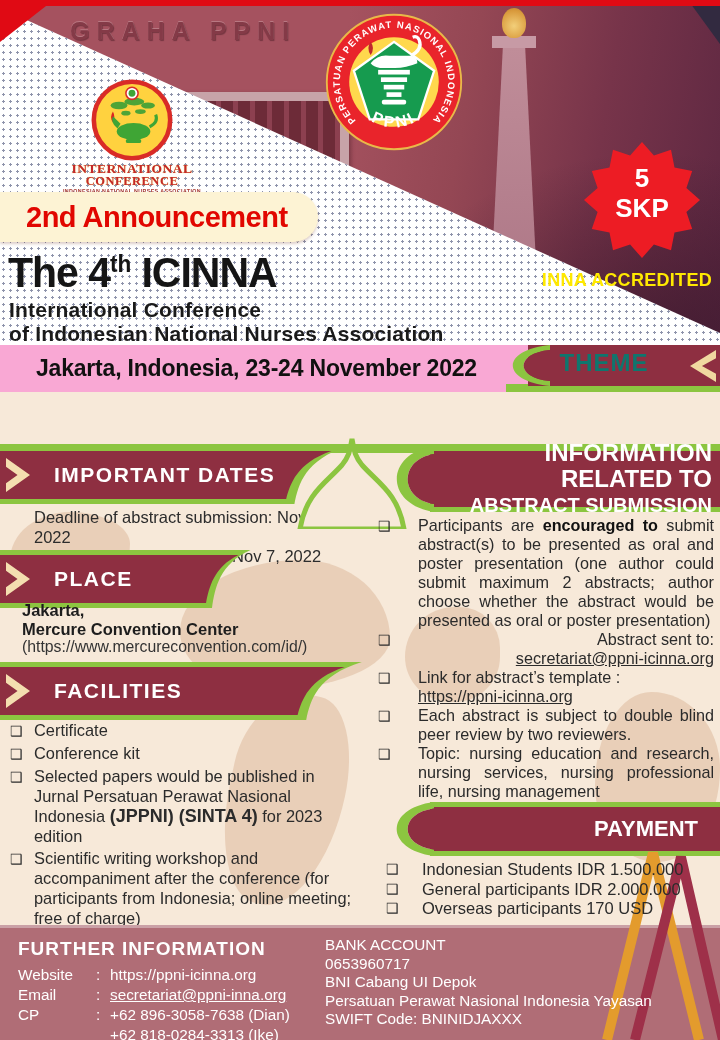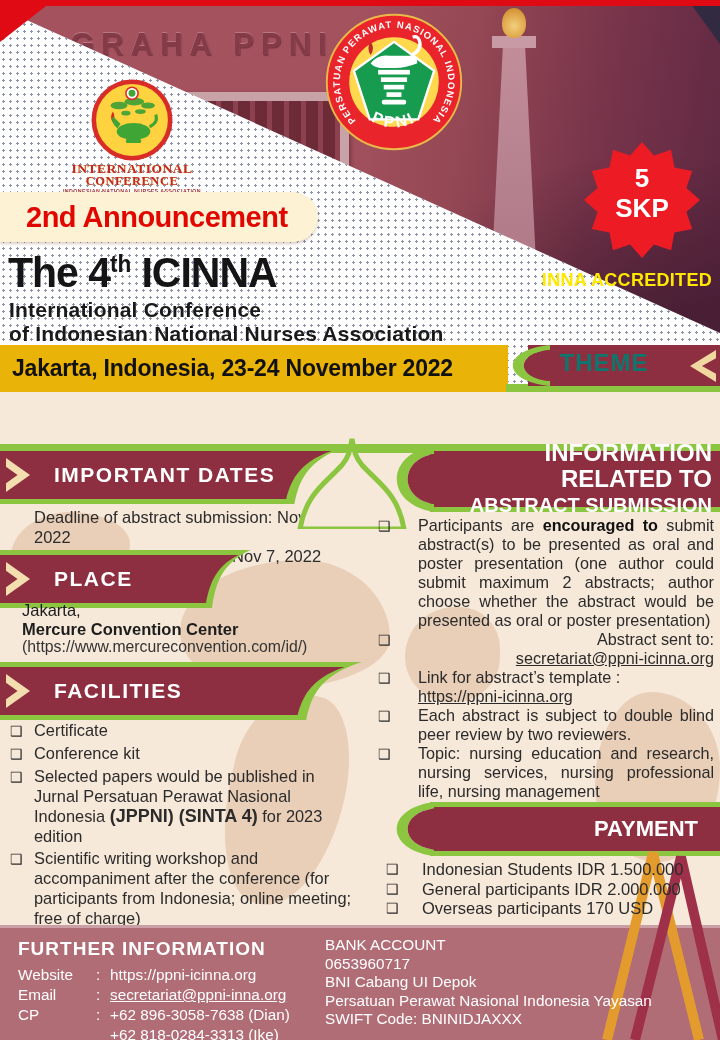--- a/index.html
+++ b/index.html
@@ -7,21 +7,21 @@
           font-family:"Liberation Sans",sans-serif;background:#f7e9d9;}
   .abs{position:absolute;}
 
   
   .photo{left:0;top:0;width:720px;height:348px;
     background:linear-gradient(100deg,#a5525f 0%,#a5525f 45%,#944754 62%,#77344a 80%,#5c2741 100%);}
   .city-glow{left:380px;top:150px;width:340px;height:198px;
     background:radial-gradient(ellipse at 80% 100%,rgba(40,16,34,.55),rgba(40,16,34,0) 70%);}
   .corner-dark{left:0;top:0;width:720px;height:60px;
     clip-path:polygon(688px 0,720px 0,720px 44px);background:#322a40;}
-  .graha{left:70px;top:27px;font-size:31px;font-weight:bold;letter-spacing:7px;color:#843a47;
+  .graha{left:70px;top:17px;font-size:25px;font-weight:bold;letter-spacing:7px;color:#843a47;
     text-shadow:0 -1px 0 rgba(255,255,255,.22),1px 1px 1px rgba(60,20,28,.45);}
   .window{left:173px;top:92px;width:158px;height:76px;border:9px solid #c7a3a8;background:
     repeating-linear-gradient(90deg,#8c4050 0 5px,#6d2b38 5px 17px);box-shadow:2px 2px 4px rgba(60,20,30,.4);}
   .monas-col{left:486px;top:48px;width:56px;height:290px;
     background:linear-gradient(180deg,#c08d99,#aa7383);clip-path:polygon(30% 0,70% 0,96% 100%,4% 100%);}
   .monas-top{left:492px;top:36px;width:44px;height:12px;background:#c79aa5;}
   .monas-flame{left:502px;top:8px;width:24px;height:30px;border-radius:50% 50% 45% 45%;
     background:radial-gradient(circle at 50% 60%,#f2cf7a,#d99a3c 70%,#b97d2c);}
   .topbar{left:0;top:0;width:720px;height:6px;background:#e00a14;}
   .corner-tri{left:0;top:6px;width:46px;height:36px;background:#e00a14;
@@ -55,21 +55,21 @@
 
   
   .title1{left:8px;top:248px;font-size:41px;font-weight:bold;color:#151515;letter-spacing:-1px;
     transform:scaleY(1.05);transform-origin:left top;}
   .title1 sup{font-size:55%;vertical-align:14px;letter-spacing:0;}
   .title1 .suf{margin-left:10px;}
   .title2{left:9px;top:298px;font-size:21px;font-weight:bold;color:#1a1a1a;letter-spacing:.2px;}
   .title3{left:9px;top:322px;font-size:21px;font-weight:bold;color:#1a1a1a;letter-spacing:.2px;}
 
   
-  .strip{left:0;top:345px;width:508px;height:47px;background:#eab308;display:flex;align-items:center;}
+  .strip{left:0;top:345px;width:508px;height:47px;background:#f9a8d4;display:flex;align-items:center;padding-left:24px;}
   .strip span{font-size:23px;font-weight:bold;color:#111;margin-left:12px;letter-spacing:-.2px;}
   .theme-ribbon{left:488px;top:345px;width:232px;height:47px;}
   .theme-ribbon .body{position:absolute;left:40px;top:0;right:0;height:41px;background:#8e2f41;}
   .theme-ribbon .lime{position:absolute;left:18px;right:0;top:39px;height:8px;background:#8cc540;}
   .theme-ribbon .label{position:absolute;left:40px;right:40px;top:4px;text-align:center;color:#0f766e;
     font-weight:bold;font-size:24px;letter-spacing:1px;}
   .chev-left{position:absolute;right:4px;top:5px;width:26px;height:32px;background:#f0d8a0;
     clip-path:polygon(100% 0,0 50%,100% 100%,100% 74%,46% 50%,100% 26%);}
 
   
@@ -266,21 +266,21 @@
 
   <div class="abs rl" style="left:0;top:550px;width:252px;">
     <svg viewBox="0 0 340 58" preserveAspectRatio="none">
       <path d="M0 0 H338 C296 14 290 38 286 58 H0 Z" fill="#8cc540"></path>
       <path d="M0 5 H322 C288 17 282 38 278 53 H0 Z" fill="#8e2f41"></path>
     </svg>
     <span class="chev"></span>
     <span class="lbl">PLACE</span>
   </div>
   <div class="abs place-txt">
-    <div style="font-weight:normal">Jakarta,</div>
+    <div style="font-weight:bold">Jakarta,</div>
     <div style="font-weight:bold">Mercure Convention Center</div>
     <div class="rg">(https://www.mercureconvention.com/id/)</div>
   </div>
 
   <div class="abs rl" style="left:0;top:662px;width:340px;padding-left:24px;">
     <svg viewBox="0 0 340 58" preserveAspectRatio="none">
       <path d="M0 0 H338 C296 14 290 38 286 58 H0 Z" fill="#8cc540"></path>
       <path d="M0 5 H322 C288 17 282 38 278 53 H0 Z" fill="#8e2f41"></path>
     </svg>
     <span class="chev"></span>

